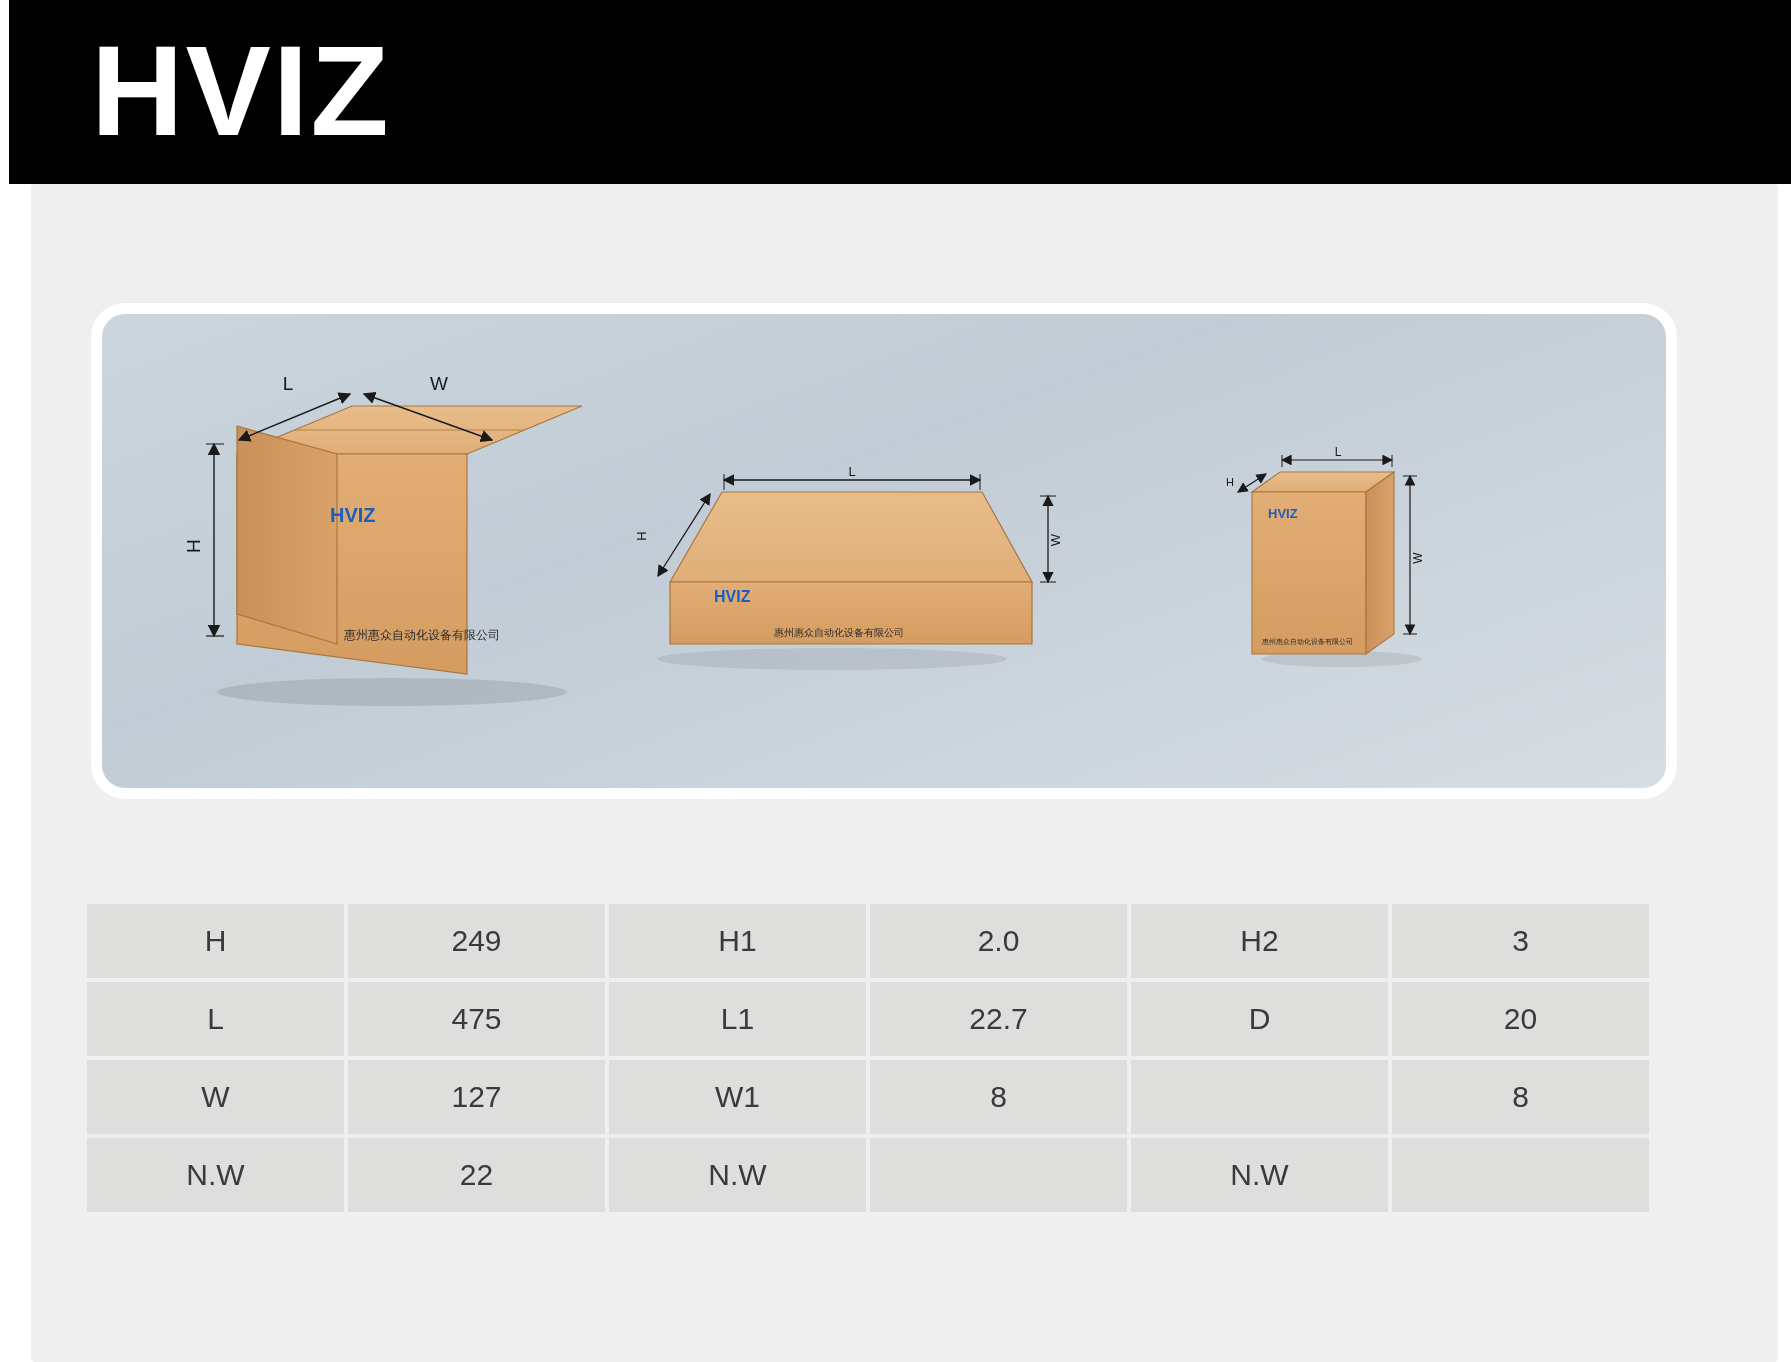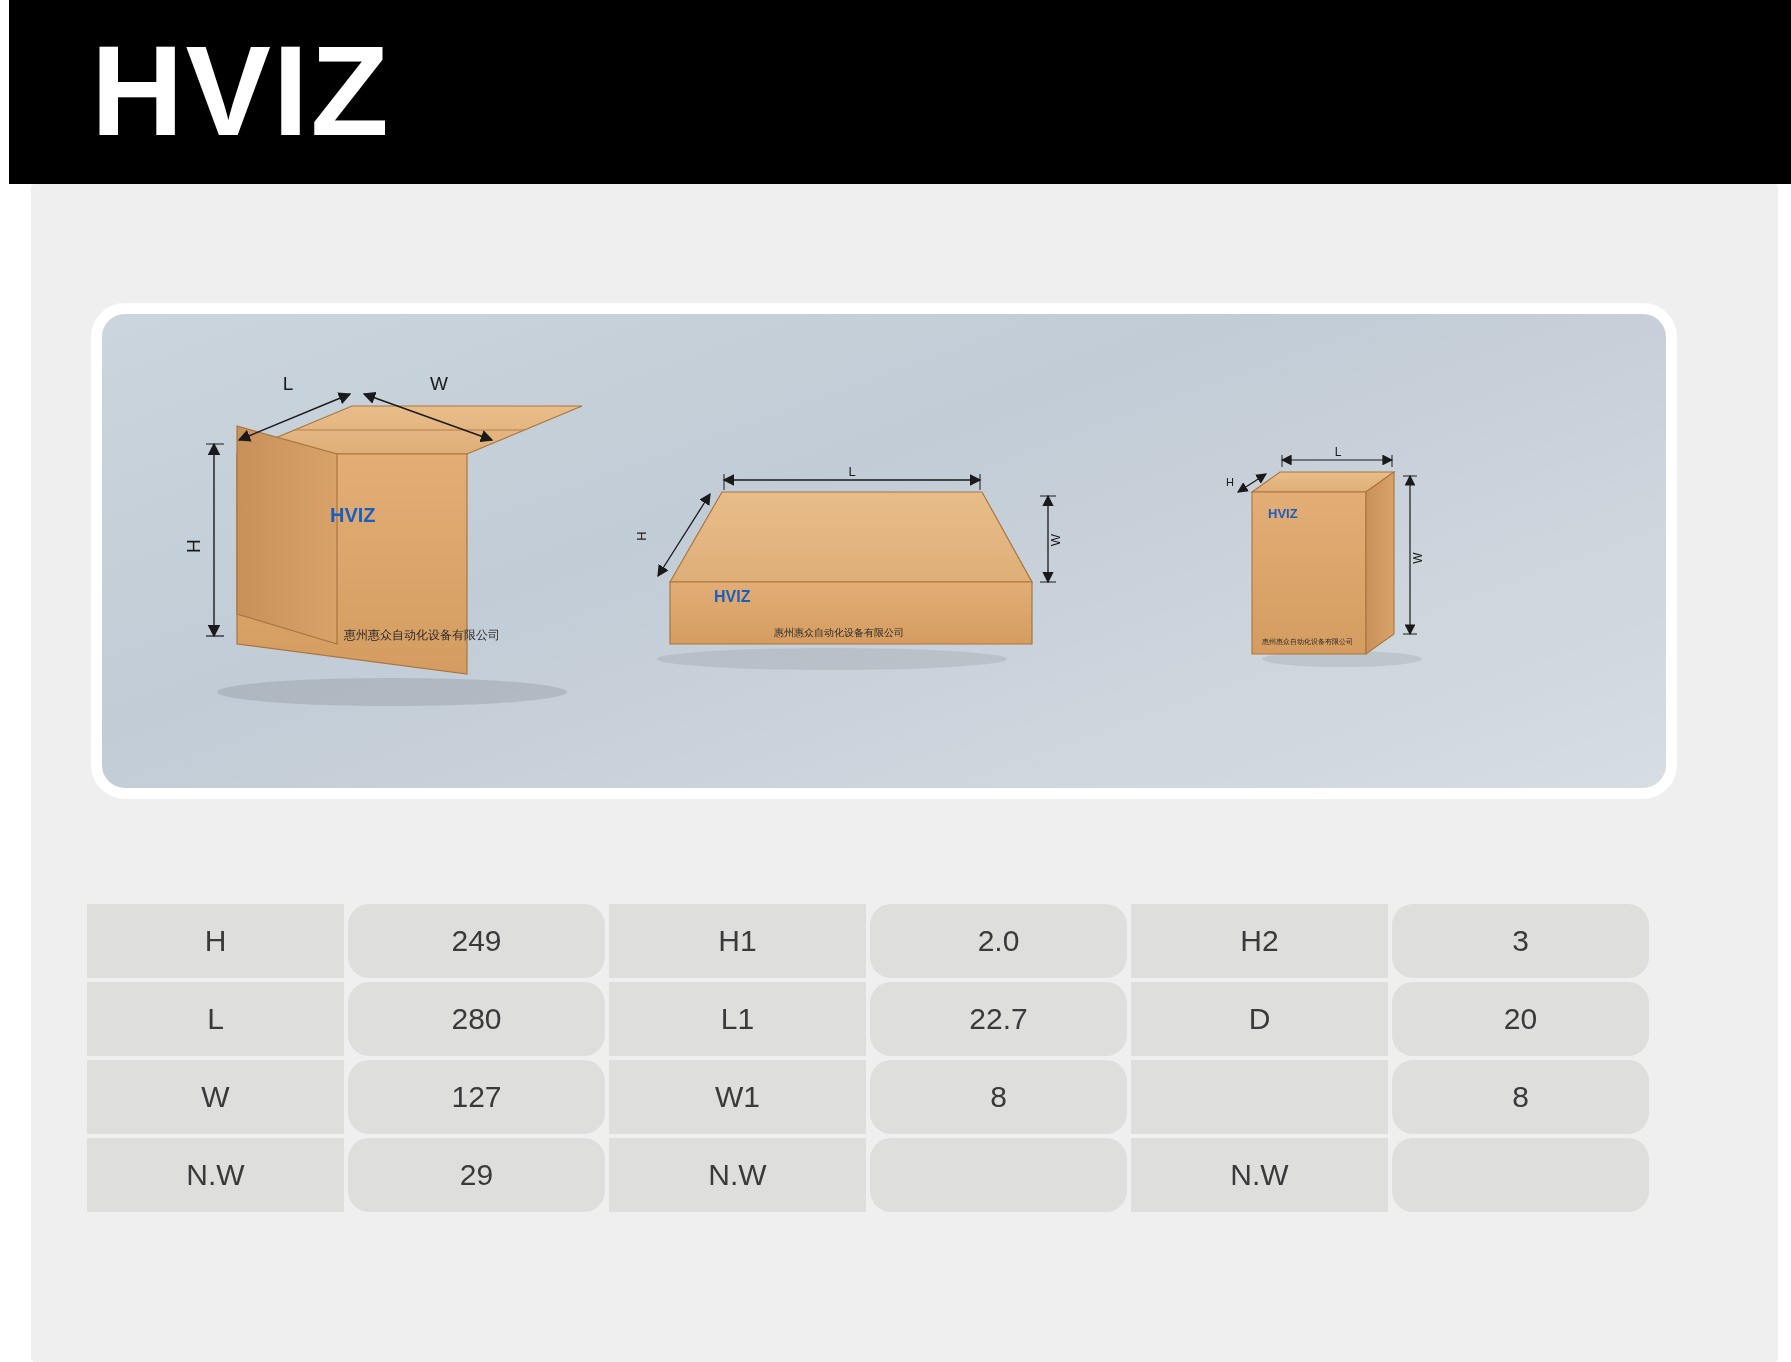--- a/index.html
+++ b/index.html
@@ -86,21 +86,21 @@
     vertical-align: middle;
     font-size: 30px;
     color: #3a3a3a;
     font-family: "Liberation Sans", sans-serif;
     font-weight: 400;
   }
   .spec-table td.empty {
     background: #dededd;
   }
   .col-label { width: 255px; }
-  .col-value { width: 255px; border-radius: 21px; }
+  .col-value { width: 255px; }
 </style>
 </head>
 <body>
 
 <div class="page">
 
   <div class="header-bar">
     <div class="brand">HVIZ</div>
   </div>
 
@@ -216,37 +216,37 @@
       <tr>
         <td class="col-label">H</td>
         <td class="col-value">249</td>
         <td class="col-label">H1</td>
         <td class="col-value">2.0</td>
         <td class="col-label">H2</td>
         <td class="col-value">3</td>
       </tr>
       <tr>
         <td class="col-label">L</td>
-        <td class="col-value">280</td>
+        <td class="col-value">475</td>
         <td class="col-label">L1</td>
         <td class="col-value">22.7</td>
         <td class="col-label">D</td>
         <td class="col-value">20</td>
       </tr>
       <tr>
         <td class="col-label">W</td>
         <td class="col-value">127</td>
         <td class="col-label">W1</td>
         <td class="col-value">8</td>
         <td class="col-label empty"></td>
         <td class="col-value">8</td>
       </tr>
       <tr>
         <td class="col-label">N.W</td>
-        <td class="col-value">29</td>
+        <td class="col-value">22</td>
         <td class="col-label">N.W</td>
         <td class="col-value empty"></td>
         <td class="col-label">N.W</td>
         <td class="col-value empty"></td>
       </tr>
     </tbody>
   </table>
 
 </div>
 

